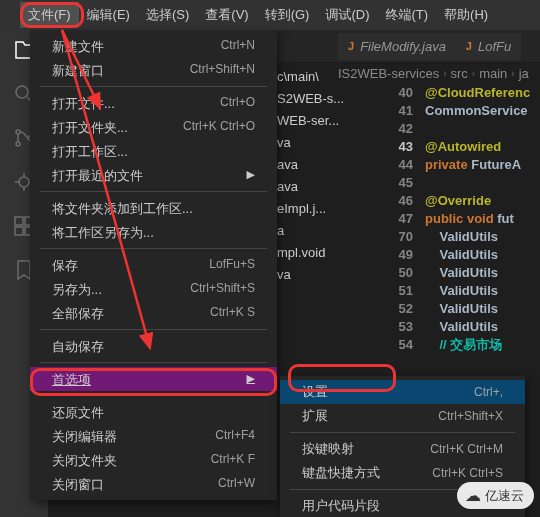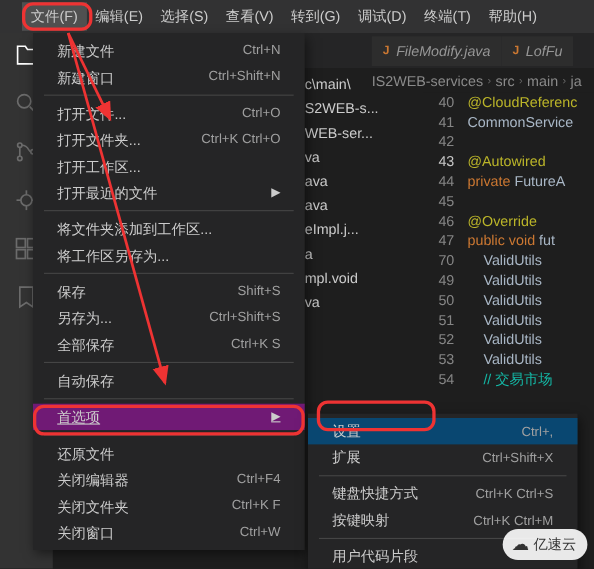--- a/index.html
+++ b/index.html
@@ -32,21 +32,21 @@
   .submenu hr { border: none; border-top: 1px solid #454545; margin: 4px 10px; }
 
   
   .editorarea { position: absolute; top: 30px; left: 48px; right: 0; bottom: 0; display: flex; flex-direction: column; }
   .tabs { height: 32px; background: #252526; display: flex; align-items: center; padding-left: 290px; overflow: hidden; }
   .tab { padding: 6px 10px; color: #969696; background: #2d2d2d; display: flex; align-items: center; gap: 6px; font-style: italic; }
   .tab .jicon { color: #cc7832; font-style: normal; font-weight: bold; font-size: 11px; }
   .breadcrumb { height: 22px; background: #1e1e1e; color: #8a8a8a; font-size: 12px; padding-left: 290px; display: flex; align-items: center; gap: 4px; }
   .breadcrumb .sep { color: #666; font-size: 10px; }
 
-  .code { position: absolute; top: 84px; left: 385px; right: 0; bottom: 0; background: #1e1e1e; color: #cccccc; font-family: Consolas, monospace; font-size: 13px; line-height: 18px; }
+  .code { position: absolute; top: 84px; left: 385px; right: 0; bottom: 0; background: #1e1e1e; color: #cccccc; font-family: Consolas, monospace; font-size: 13px; line-height: 18px; font-weight: bold; }
   .code .line { display: flex; }
   .code .gutter { width: 40px; text-align: right; color: #858585; padding-right: 12px; }
   .code .gutter.current { color: #c6c6c6; }
   .code .content { white-space: pre; }
   .annot { color: #bbb529; }
   .kw { color: #cc7832; }
   .type { color: #a9b7c6; }
   .green { color: #14b8a6; }
   .ident { color: #a9b7c6; margin-top: 32px; }
 
@@ -253,21 +253,21 @@
       <span>将文件夹添加到工作区...</span>
       <span class="shortcut"></span>
     </div>
     <div class="item">
       <span>将工作区另存为...</span>
       <span class="shortcut"></span>
     </div>
     <hr>
     <div class="item">
       <span>保存</span>
-      <span class="shortcut">Shift+S</span>
+      <span class="shortcut">LofFu+S</span>
     </div>
     <div class="item">
       <span>另存为...</span>
       <span class="shortcut">Ctrl+Shift+S</span>
     </div>
     <div class="item">
       <span>全部保存</span>
       <span class="shortcut">Ctrl+K S</span>
     </div>
     <hr>
@@ -303,26 +303,26 @@
     <div class="item hover">
       <span>设置</span>
       <span class="shortcut">Ctrl+,</span>
     </div>
     <div class="item">
       <span>扩展</span>
       <span class="shortcut">Ctrl+Shift+X</span>
     </div>
     <hr>
     <div class="item">
+      <span>按键映射</span>
+      <span class="shortcut">Ctrl+K Ctrl+M</span>
+    </div>
+    <div class="item">
       <span>键盘快捷方式</span>
       <span class="shortcut">Ctrl+K Ctrl+S</span>
-    </div>
-    <div class="item">
-      <span>按键映射</span>
-      <span class="shortcut">Ctrl+K Ctrl+M</span>
     </div>
     <hr>
     <div class="item">
       <span>用户代码片段</span>
       <span class="shortcut"></span>
     </div>
   </div>
 
 <div class="redbox" style="top:2px; left:20px; width:64px; height:26px;"></div>
 <div class="redbox" style="top:368px; left:30px; width:247px; height:28px;"></div>

